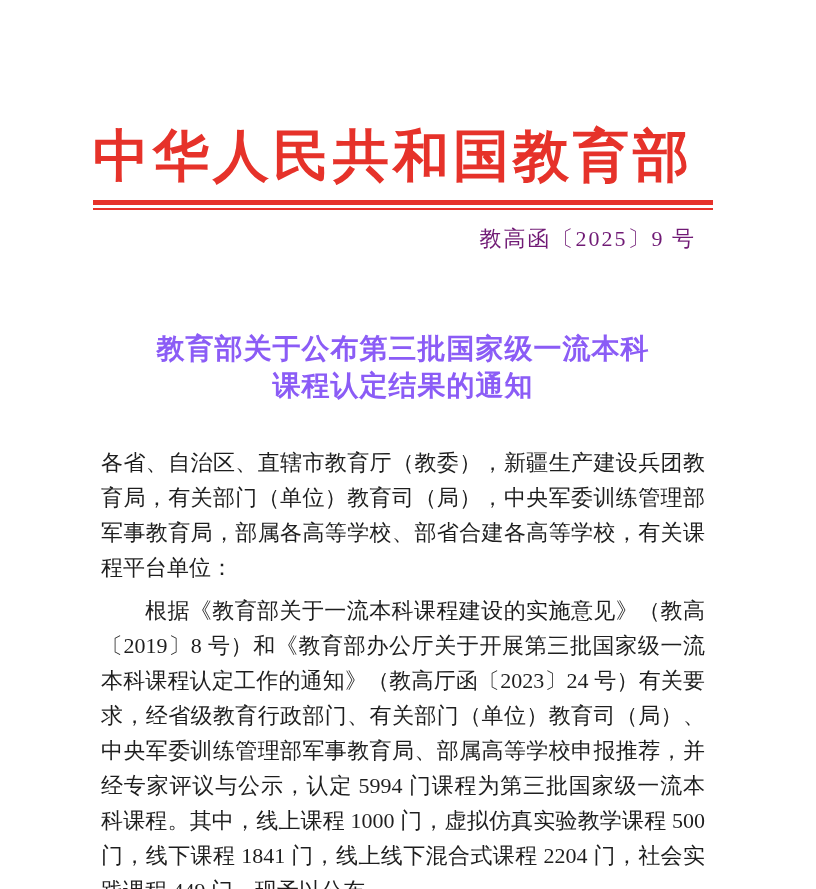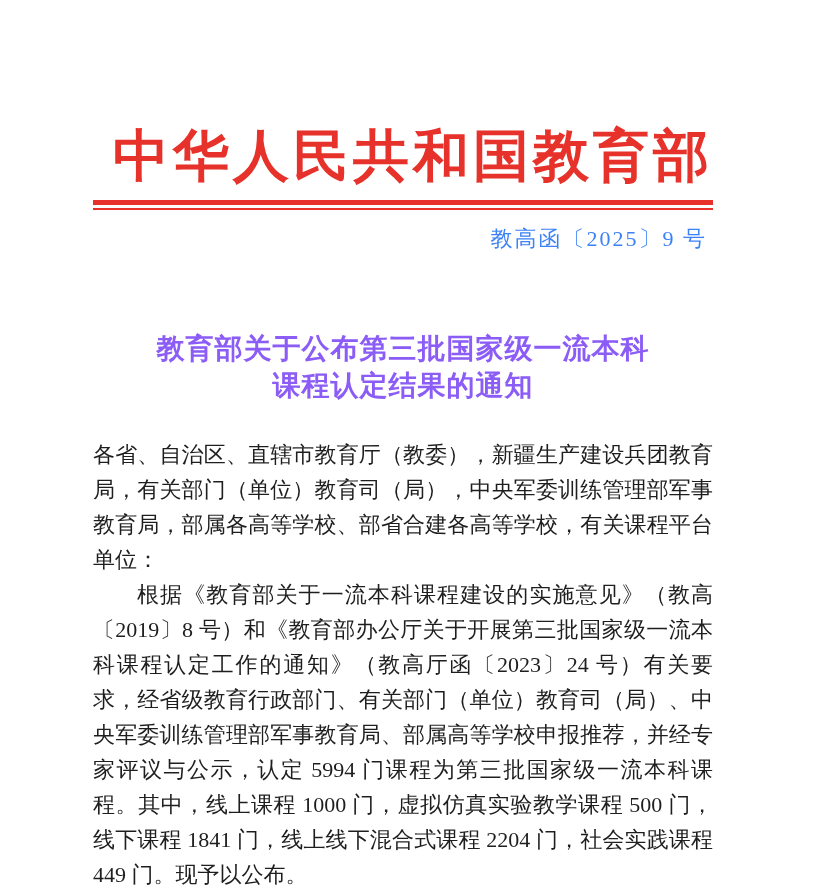--- a/index.html
+++ b/index.html
@@ -21,21 +21,21 @@
     left: 93px;
     width: 620px;
     top: 0;
     height: 100%;
   }
   .org-title {
     position: absolute;
     top: 116px;
     left: 0;
     right: 0;
-    text-align: right;
+    text-align: left;
     font-size: 56px;
     font-weight: 700;
     letter-spacing: 4px;
     line-height: 80px;
     color: #e6322a;
     white-space: nowrap;
   }
   .rule-thick {
     position: absolute;
     top: 200px;
@@ -48,24 +48,24 @@
     position: absolute;
     top: 208px;
     left: 0;
     right: 0;
     height: 2px;
     background: #e6322a;
   }
   .doc-number {
     position: absolute;
     top: 224px;
-    right: 6px;
+    right: 17px;
     font-size: 22px;
     letter-spacing: 2px;
-    color: #3b82f6;
+    color: #701a75;
     white-space: nowrap;
   }
   .doc-title {
     position: absolute;
     top: 330px;
     left: 0;
     right: 0;
     text-align: center;
     font-size: 28px;
     font-weight: 700;
@@ -78,21 +78,21 @@
     top: 437px;
     left: 0;
     right: 0;
     font-size: 22px;
     line-height: 35px;
     text-align: justify;
     text-justify: inter-ideograph;
     color: #1e1e1e;
   }
   .doc-body p {
-    margin: 0;
+    margin: 8px;
   }
   .doc-body p.indented {
     text-indent: 44px;
   }
 </style>
 </head>
 <body>
 
 <div class="page">
   <div class="content">

